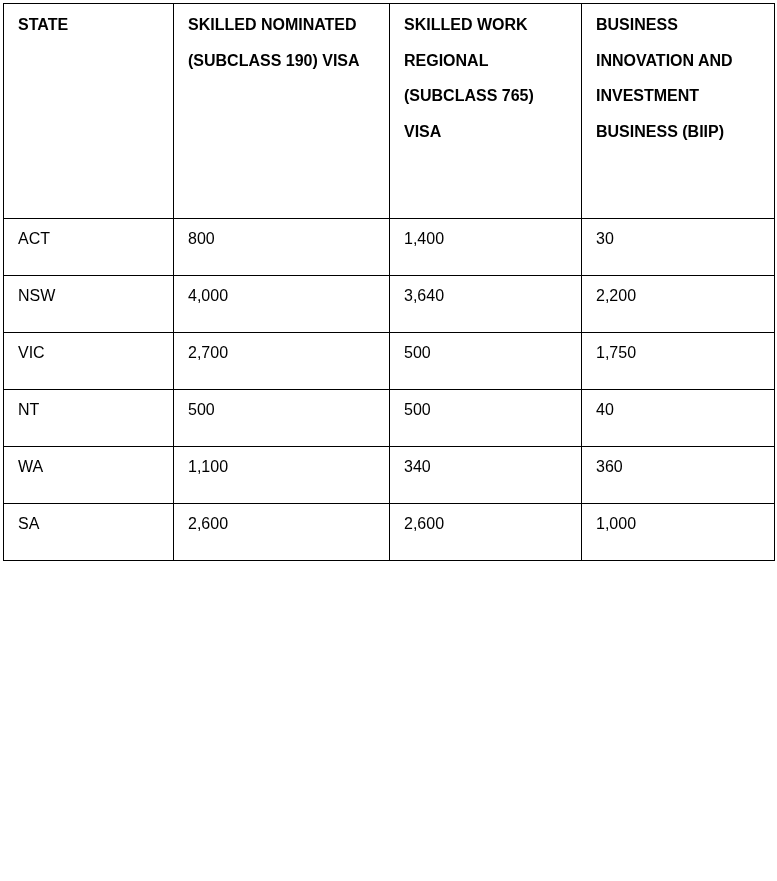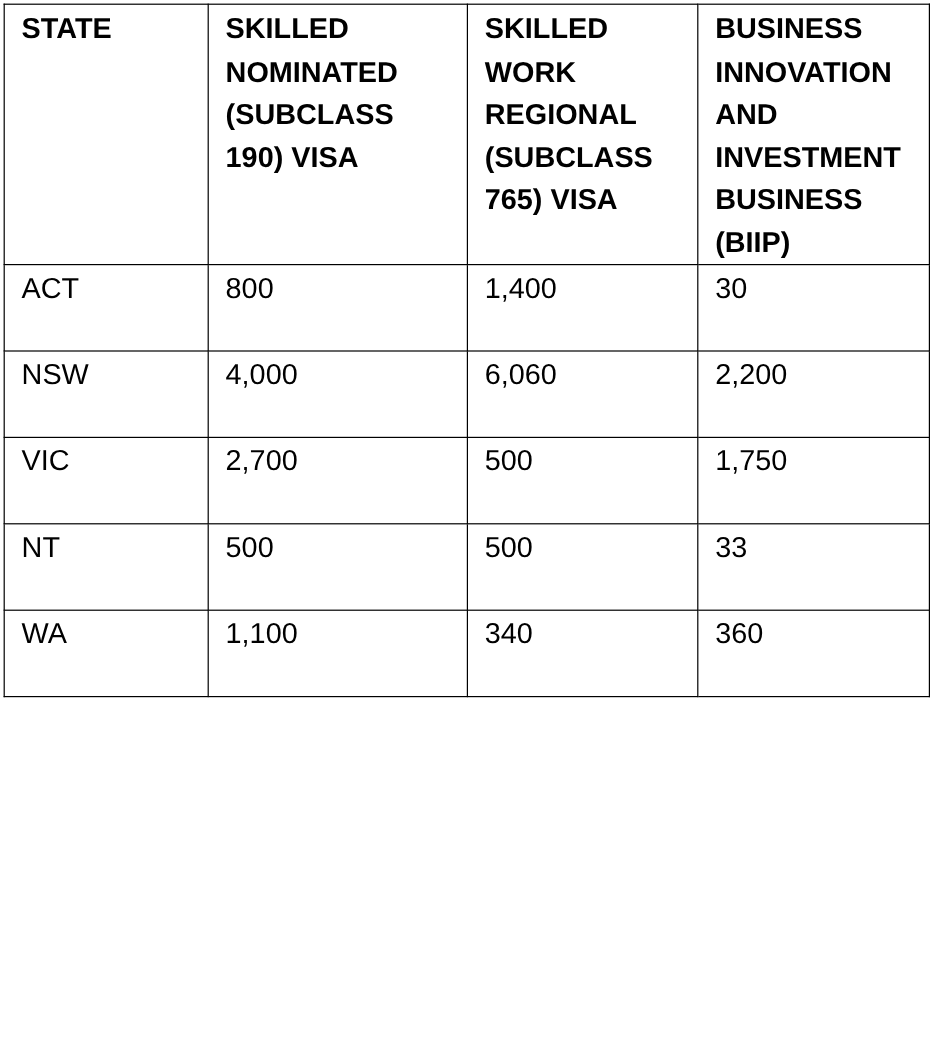--- a/index.html
+++ b/index.html
@@ -8,25 +8,25 @@
     position: absolute; left: 3px; top: 3px;
     border-collapse: collapse;
     font-family: "Liberation Sans", "DejaVu Sans", sans-serif;
     color: #000;
   }
   td, th {
     border: 1.5px solid #000;
     vertical-align: top;
     text-align: left;
     padding: 6px 14px 0 14px;
-    font-size: 24px;
+    font-size: 16px;
     box-sizing: border-box;
   }
   th { font-weight: bold; line-height: 35.5px; height: 215px; padding-top: 3px; }
-  td { font-weight: normal; height: 72px; line-height: 28px; padding-top: 6px; }
+  td { font-weight: normal; height: 57px; line-height: 28px; padding-top: 6px; }
   col.c0 { width: 170px; }
   col.c1 { width: 216px; }
   col.c2 { width: 192px; }
   col.c3 { width: 193px; }
   th.c3 { padding-right: 4px; }
 </style>
 </head>
 <body>
 
 <table>
@@ -47,35 +47,41 @@
   <tbody>
     <tr>
       <td>ACT</td>
       <td>800</td>
       <td>1,400</td>
       <td>30</td>
     </tr>
     <tr>
       <td>NSW</td>
       <td>4,000</td>
-      <td>6,060</td>
+      <td>3,640</td>
       <td>2,200</td>
     </tr>
     <tr>
       <td>VIC</td>
       <td>2,700</td>
       <td>500</td>
       <td>1,750</td>
     </tr>
     <tr>
       <td>NT</td>
       <td>500</td>
       <td>500</td>
-      <td>33</td>
+      <td>40</td>
     </tr>
     <tr>
       <td>WA</td>
       <td>1,100</td>
       <td>340</td>
       <td>360</td>
     </tr>
+    <tr>
+      <td>SA</td>
+      <td>2,600</td>
+      <td>2,600</td>
+      <td>1,000</td>
+    </tr>
   </tbody>
 </table>
 
 </body></html>

